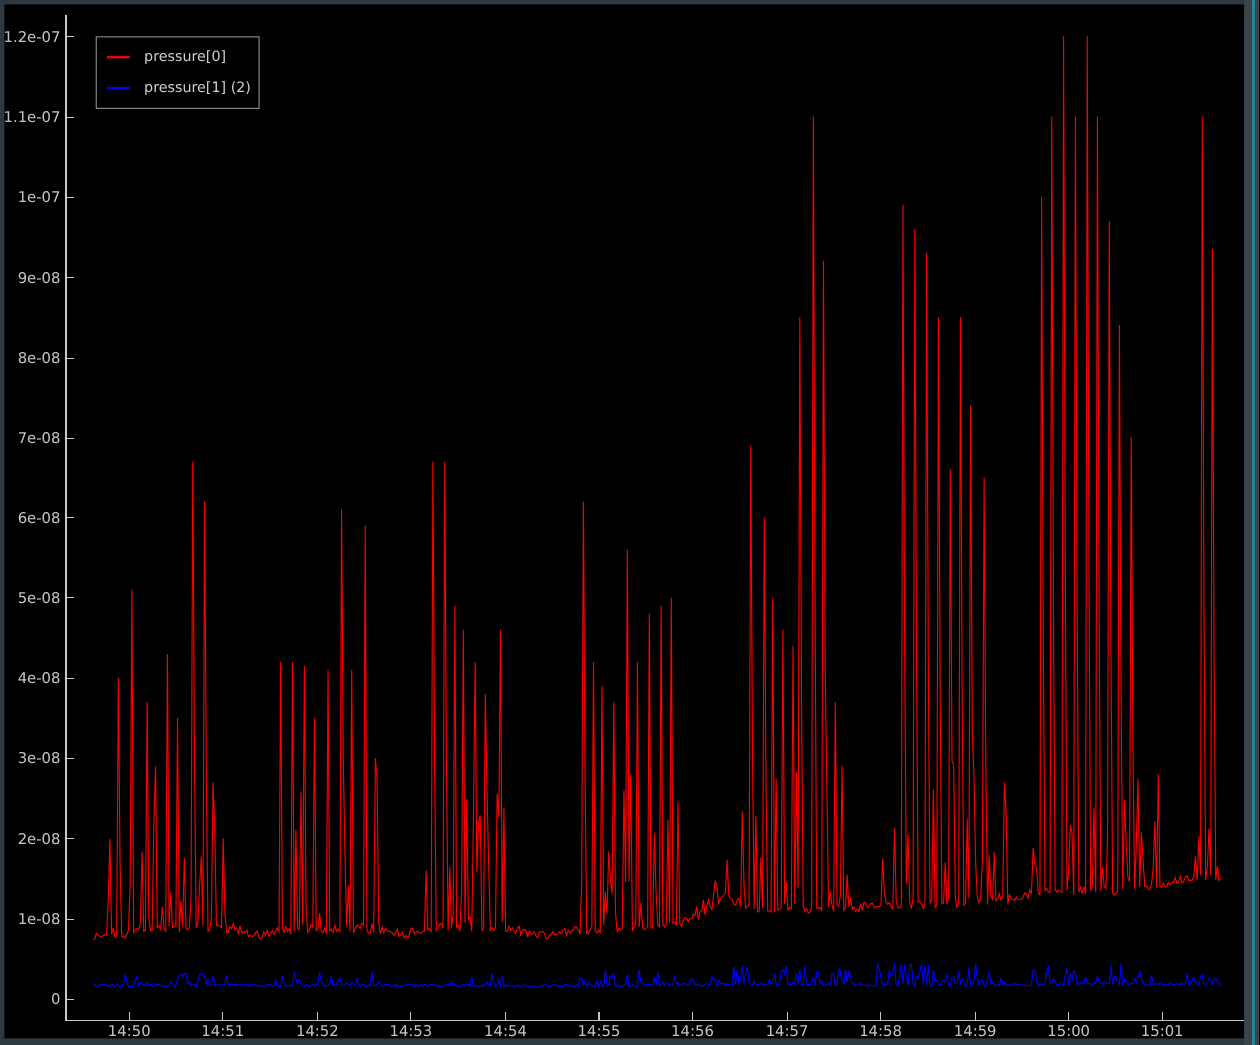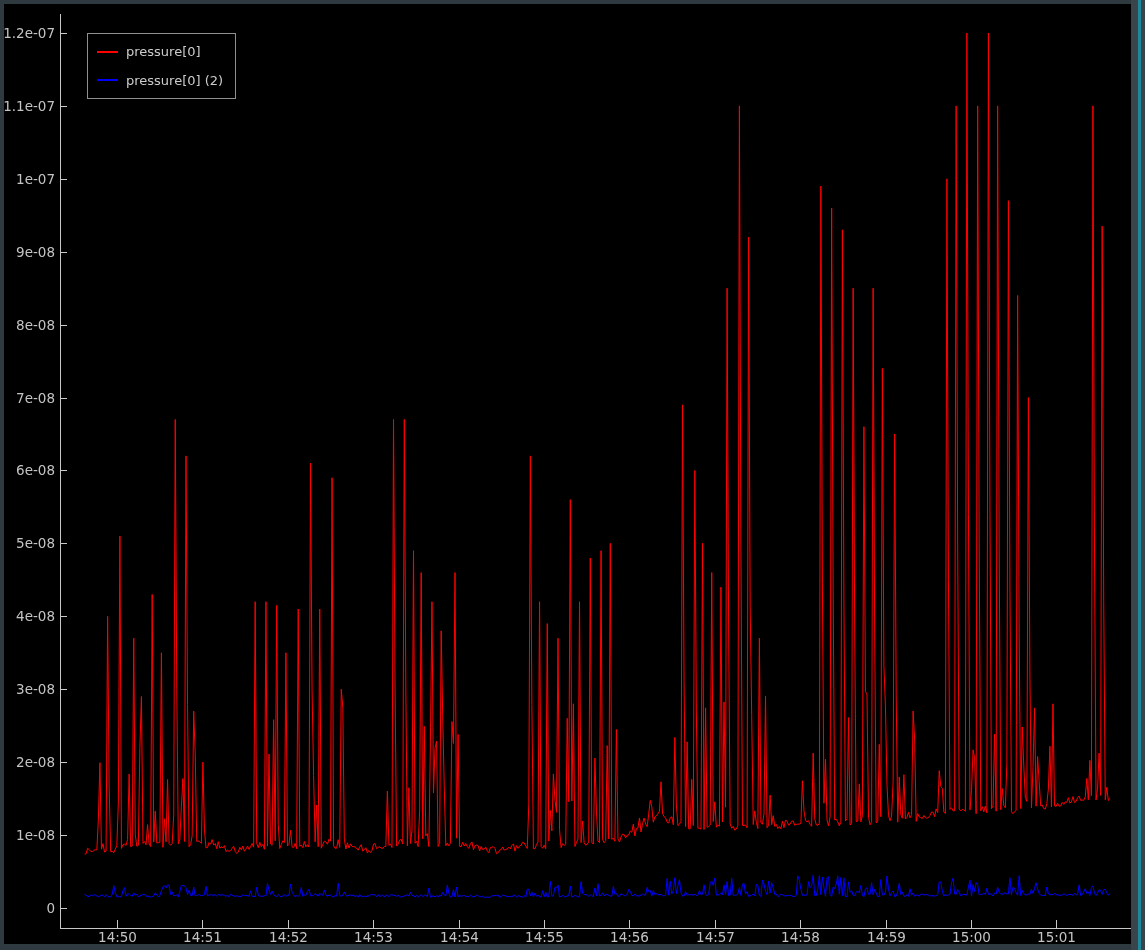--- a/index.html
+++ b/index.html
@@ -11,21 +11,21 @@
   #frame-bottom{left:0;top:944px;width:1145px;height:6px;}
   #frame-right-inner{left:1131px;top:0;width:7px;height:950px;}
   #frame-right-accent{left:1138px;top:0;width:3px;height:950px;}
   #frame-right-outer{left:1141px;top:0;width:4px;height:950px;}
   #chart-svg{position:absolute;left:0;top:0;}
   #legend{position:absolute;left:87px;top:33px;width:147px;height:64px;
           border:1px solid #8f8f8f;background:#000;display:flex;flex-direction:column;
           justify-content:space-evenly;}
   .legend-entry{display:flex;align-items:center;height:22px;}
   .legend-swatch{display:inline-block;width:21px;height:2px;margin-left:9px;flex:0 0 21px;}
-  .legend-label{margin-left:8px;font-size:13px;color:#cccccc;white-space:pre;}
+  .legend-label{margin-left:13px;font-size:13px;color:#cccccc;white-space:pre;}
   text{font-family:"DejaVu Sans", sans-serif;}
 </style>
 </head>
 <body>
 
 <div id="window">
   <svg id="chart-svg" width="1145" height="950">
       <rect x="0" y="0" width="1145" height="950" fill="#000000"></rect>
       <line x1="60" y1="14" x2="60" y2="928" stroke="#c8c8c8" stroke-width="1" shape-rendering="crispEdges"></line>
       <line x1="60" y1="928" x2="1131" y2="928" stroke="#c8c8c8" stroke-width="1" shape-rendering="crispEdges"></line>
@@ -90,16 +90,16 @@
   <div class="frame" id="frame-right-accent" style="background: rgb(31, 135, 155);"></div>
   <div class="frame" id="frame-right-outer" style="background: rgb(58, 68, 75);"></div>
 
   <div id="legend">
     <div class="legend-entry">
       <span class="legend-swatch" style="background: rgb(255, 0, 0);"></span>
       <span class="legend-label">pressure[0]</span>
     </div>
     <div class="legend-entry">
       <span class="legend-swatch" style="background: rgb(0, 0, 255);"></span>
-      <span class="legend-label">pressure[0] (2)</span>
+      <span class="legend-label">pressure[1] (2)</span>
     </div>
   </div>
 </div>
 
 </body></html>

